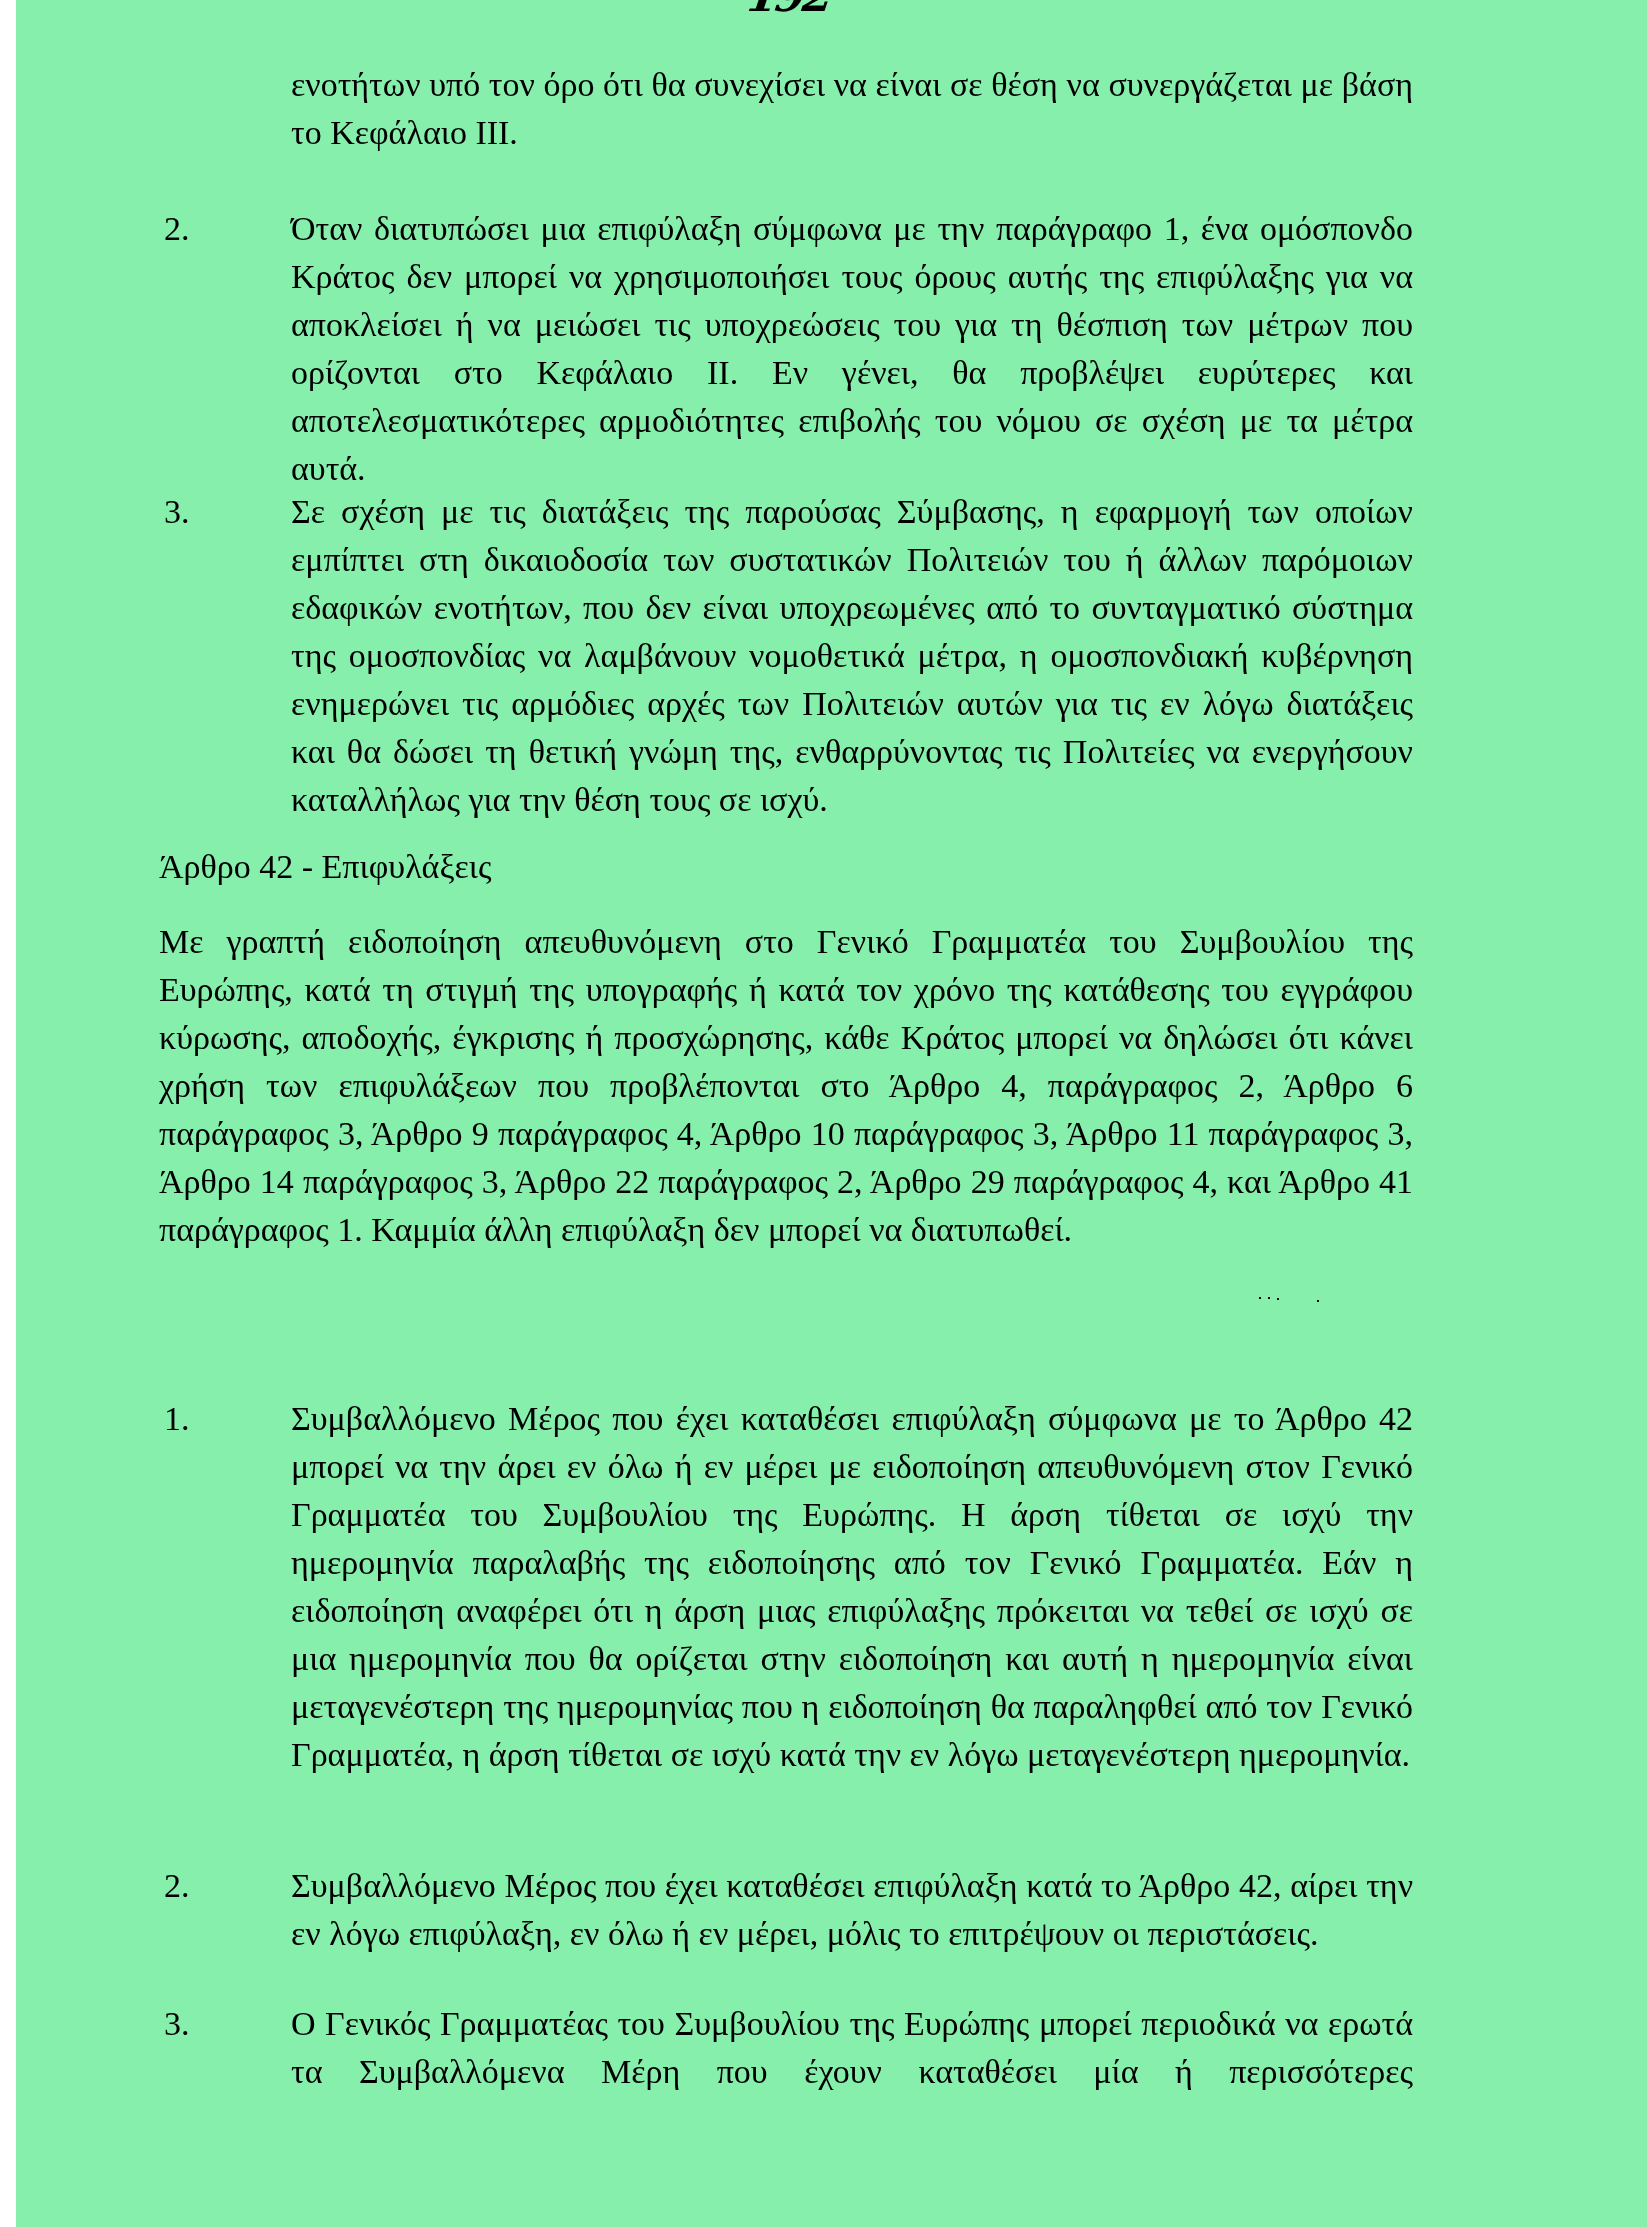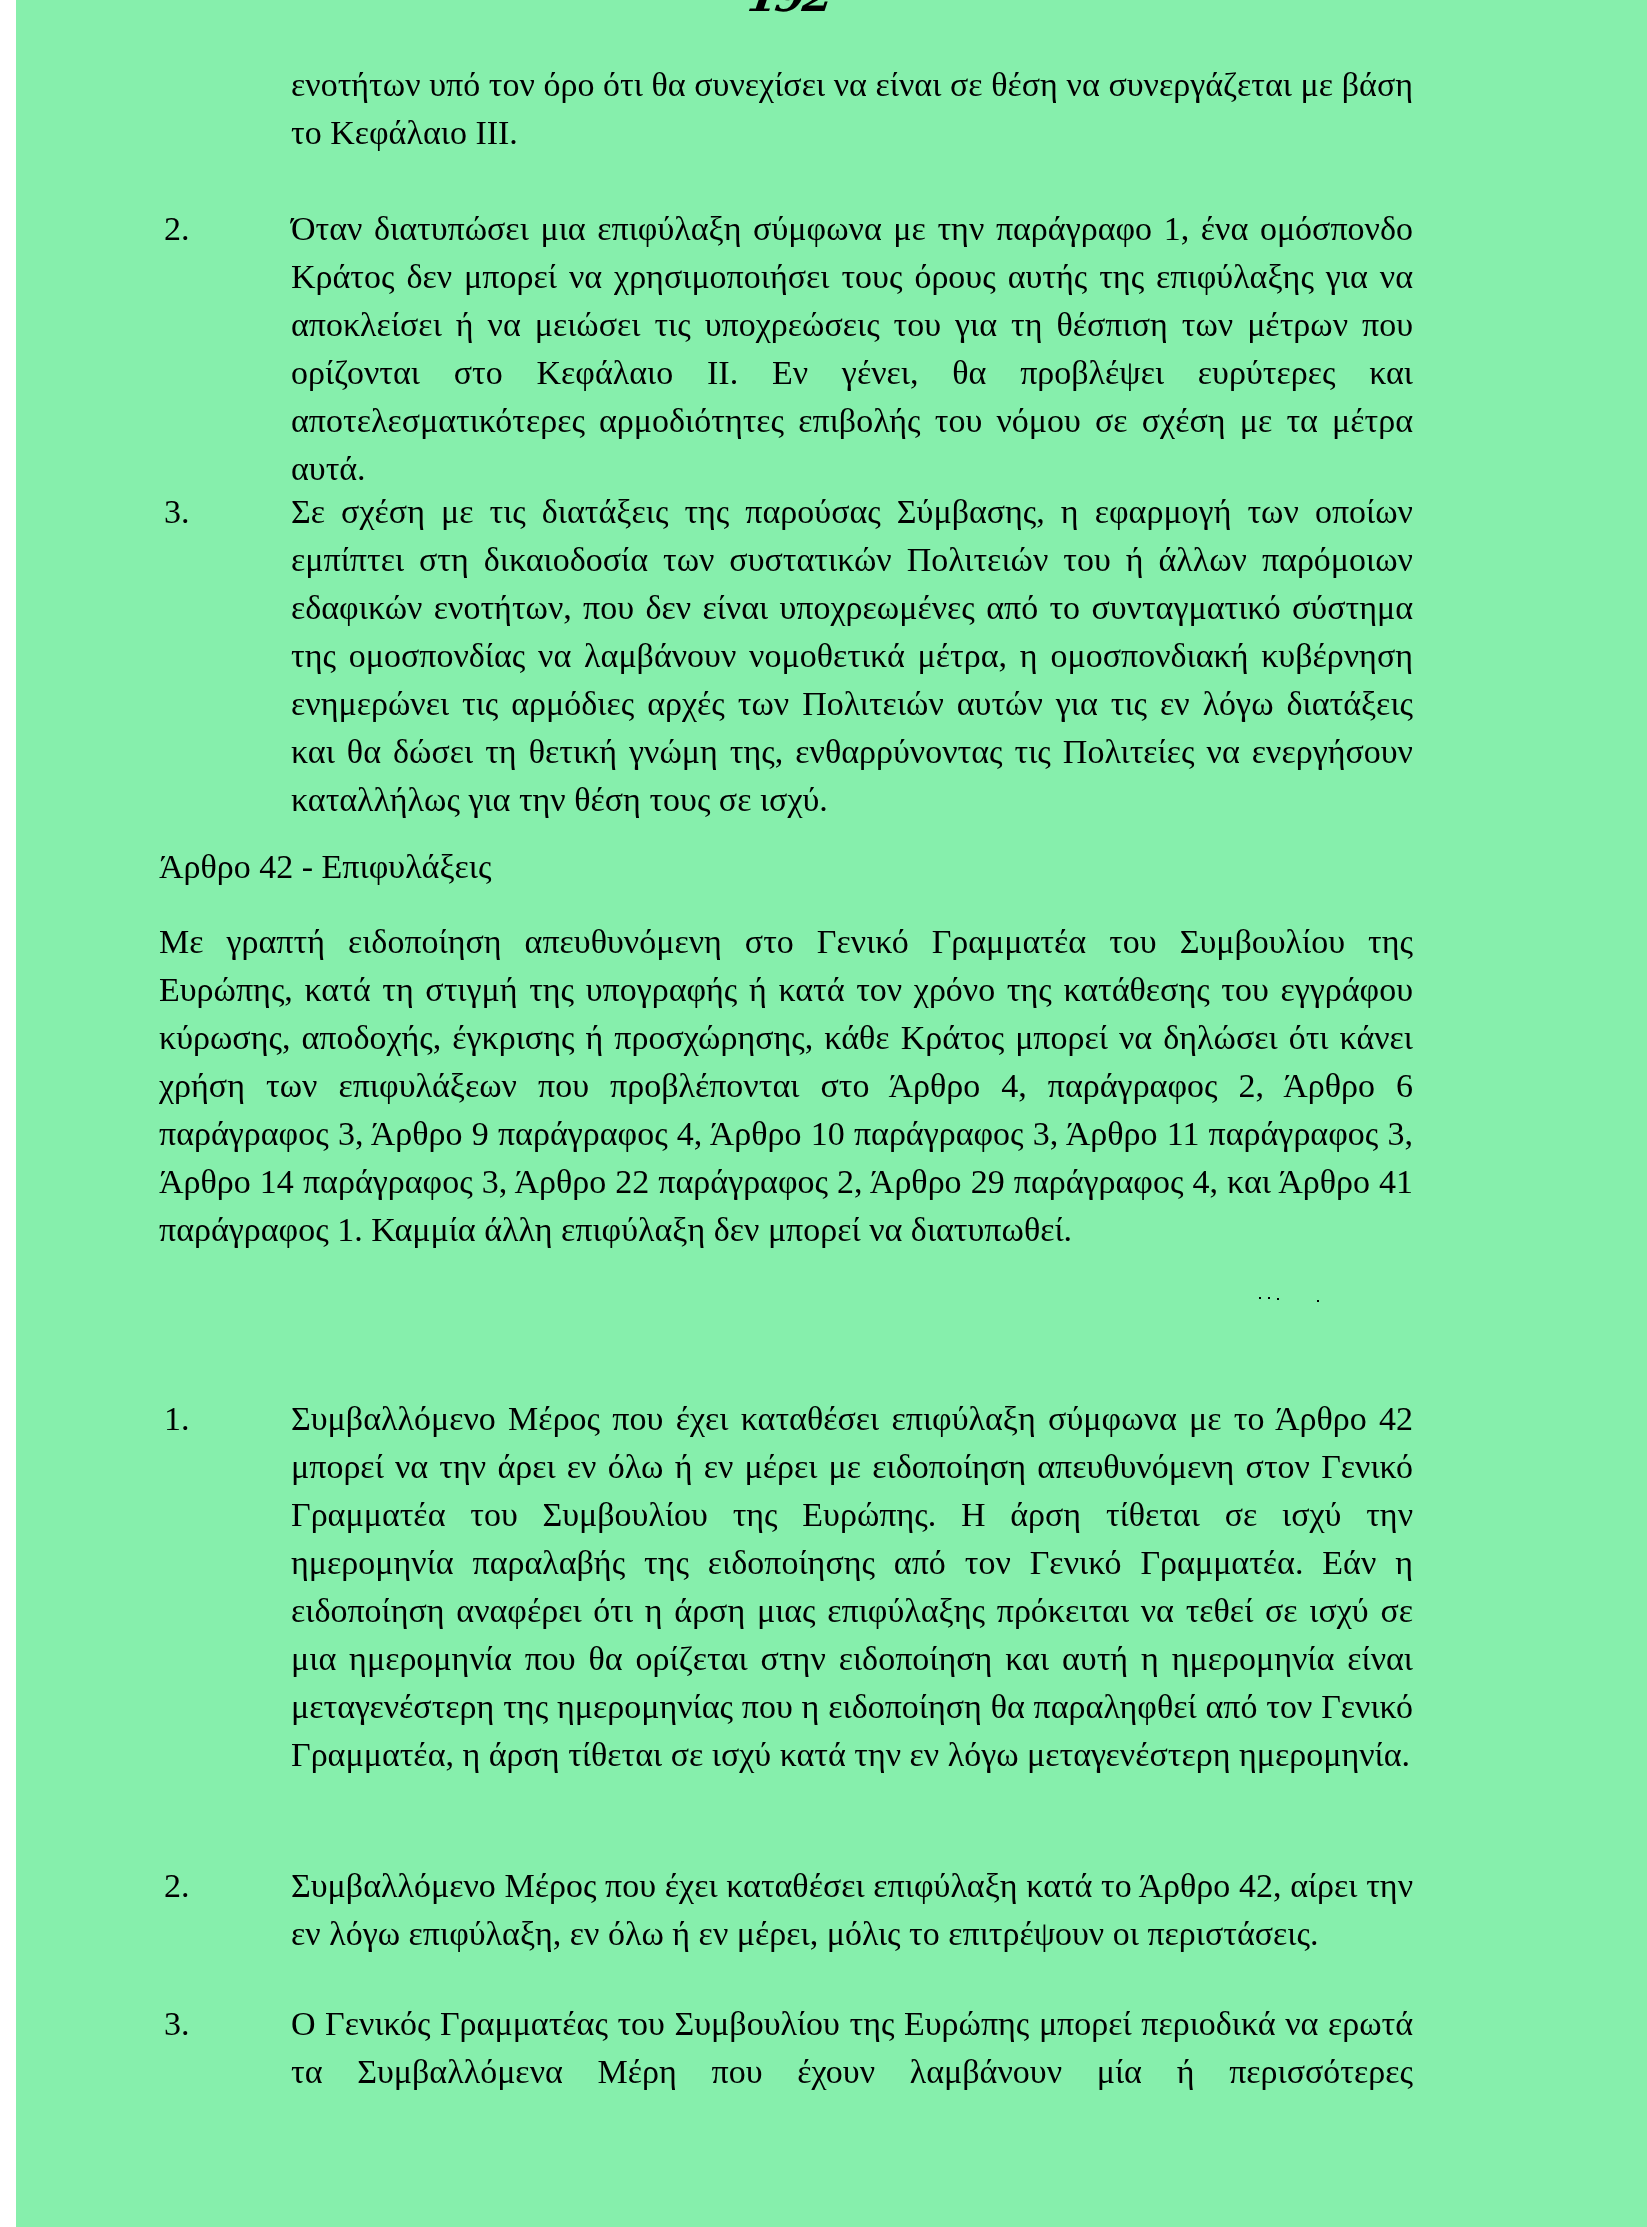--- a/index.html
+++ b/index.html
@@ -116,16 +116,16 @@
   <div class="noise-dot" style="left:1301px; top:1300px;"></div>
 
 
   <div class="num" style="top:1395px;">1.</div>
   <div class="text-block para" style="top:1395px;">Συμβαλλόμενο Μέρος που έχει καταθέσει  επιφύλαξη σύμφωνα με το Άρθρο 42 μπορεί να την άρει εν όλω ή εν μέρει με ειδοποίηση απευθυνόμενη στον Γενικό Γραμματέα του Συμβουλίου της Ευρώπης.  Η άρση τίθεται σε ισχύ την ημερομηνία παραλαβής της ειδοποίησης από τον Γενικό Γραμματέα.  Εάν η ειδοποίηση αναφέρει ότι η άρση μιας επιφύλαξης πρόκειται να τεθεί σε ισχύ σε μια ημερομηνία που θα ορίζεται στην ειδοποίηση και αυτή η ημερομηνία είναι μεταγενέστερη της ημερομηνίας που η ειδοποίηση θα παραληφθεί από τον Γενικό Γραμματέα, η άρση τίθεται σε ισχύ κατά την εν λόγω μεταγενέστερη ημερομηνία.</div>
 
   <div class="num" style="top:1862px;">2.</div>
   <div class="text-block para" style="top:1862px;">Συμβαλλόμενο Μέρος που έχει καταθέσει  επιφύλαξη κατά το Άρθρο 42, αίρει την εν λόγω επιφύλαξη, εν όλω ή εν μέρει, μόλις το επιτρέψουν οι περιστάσεις.</div>
 
   <div class="num" style="top:2000px;">3.</div>
-  <div class="text-block para" style="top:2000px; text-align-last: justify;">Ο Γενικός Γραμματέας του Συμβουλίου της Ευρώπης μπορεί περιοδικά να ερωτά τα Συμβαλλόμενα Μέρη που έχουν λαμβάνουν μία ή περισσότερες</div>
+  <div class="text-block para" style="top:2000px; text-align-last: justify;">Ο Γενικός Γραμματέας του Συμβουλίου της Ευρώπης μπορεί περιοδικά να ερωτά τα Συμβαλλόμενα Μέρη που έχουν καταθέσει μία ή περισσότερες</div>
 
 </div>
 
 
 </body></html>

